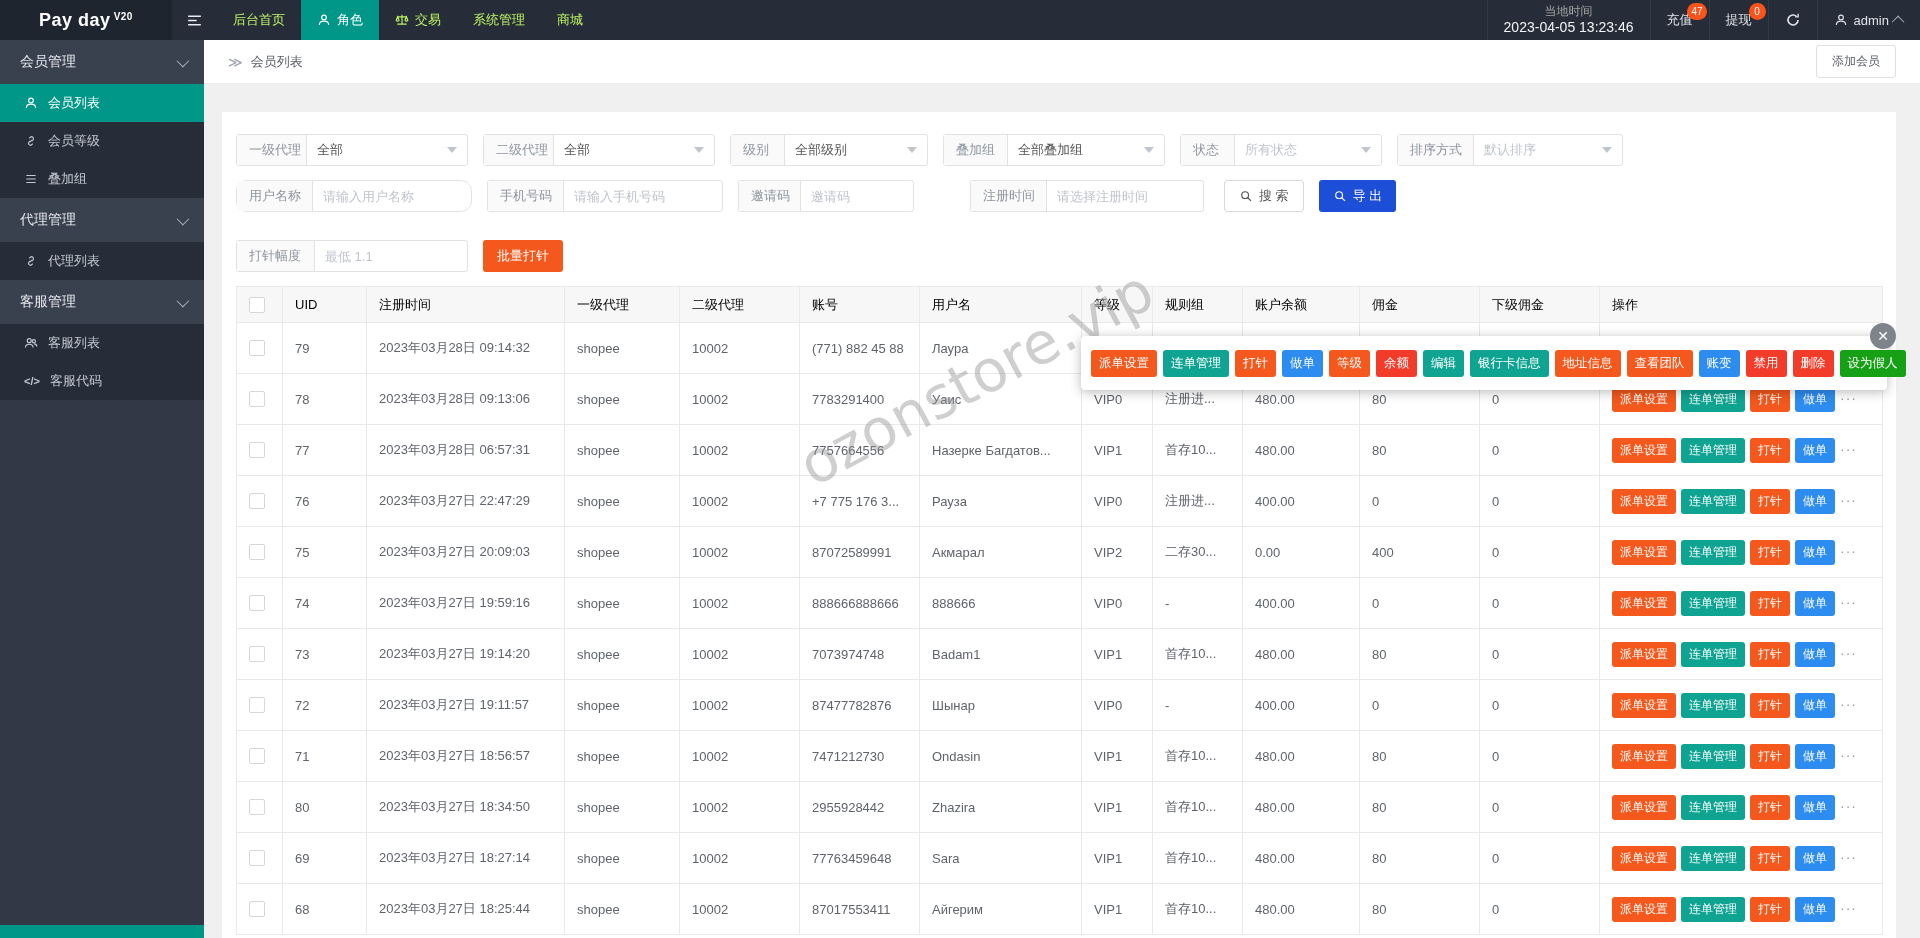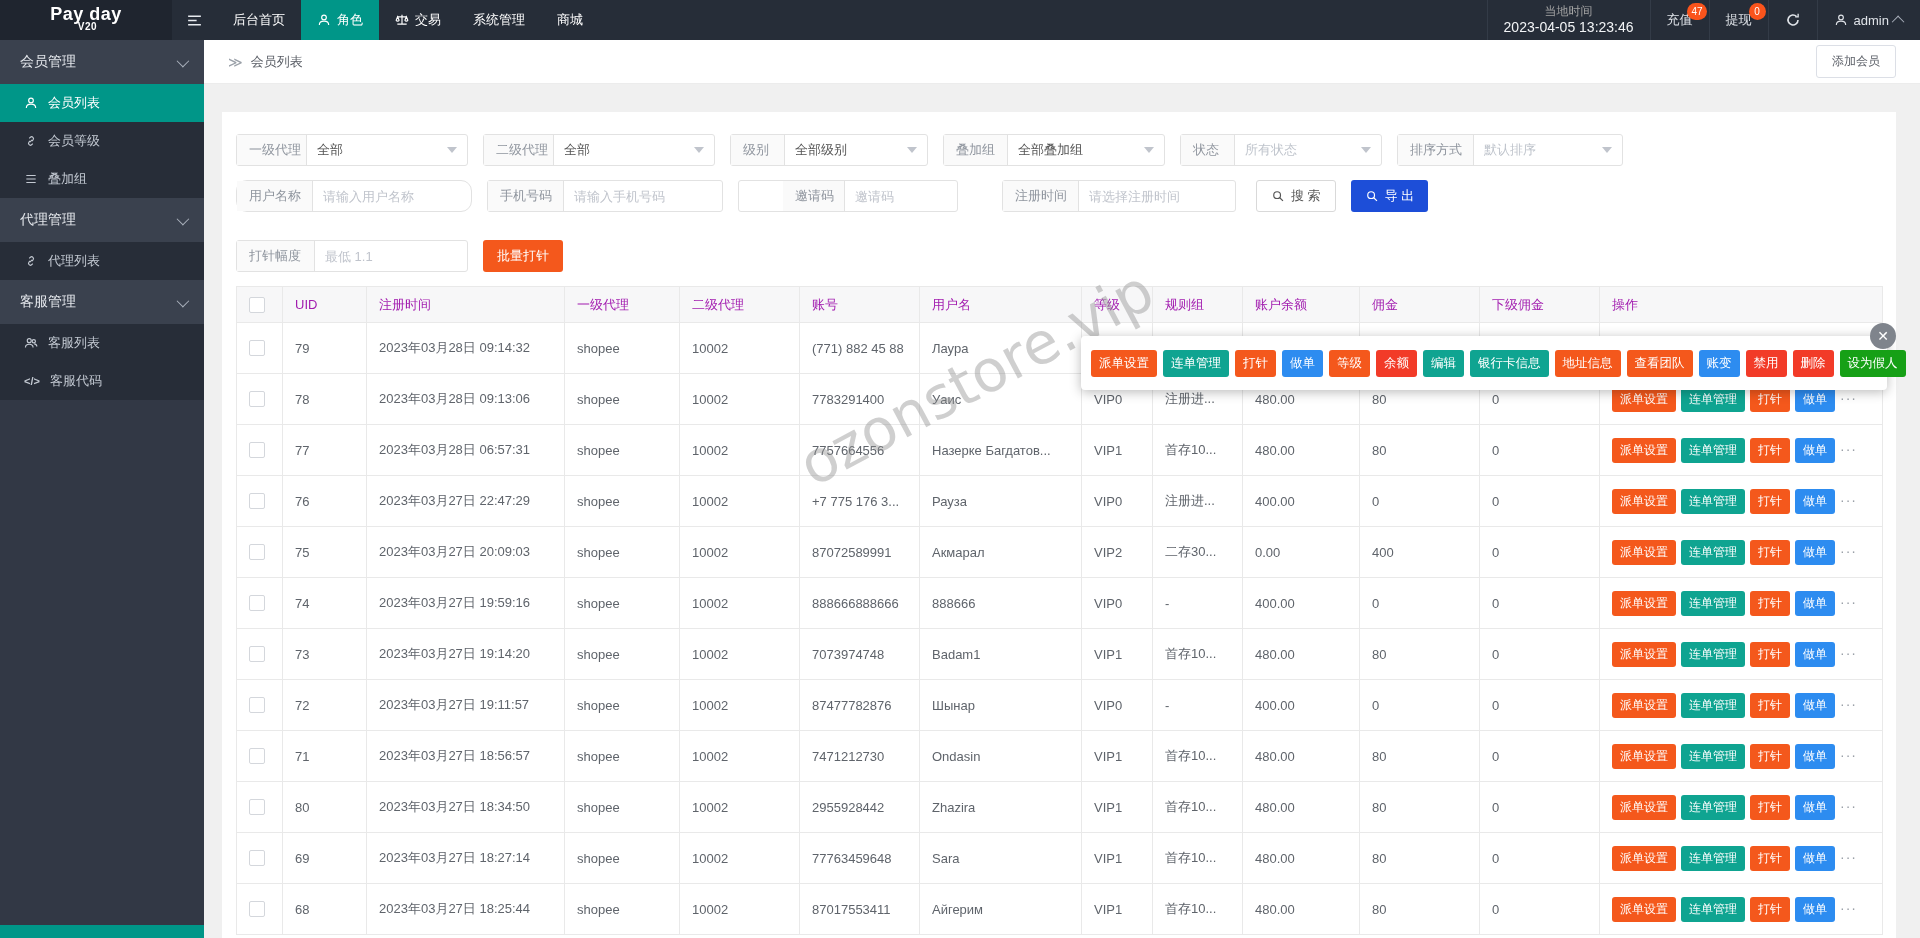--- a/index.html
+++ b/index.html
@@ -1,25 +1,25 @@
 <!DOCTYPE html>
 <html style="--theme: #009688;"><head>
 <meta charset="utf-8">
 <style>
   * { margin:0; padding:0; box-sizing:border-box; }
   html,body { width:1920px; height:938px; overflow:hidden; font-family:"Liberation Sans","DejaVu Sans",sans-serif; background:#f0f0f0; }
   :root { --theme:#009688; }
 
   
   .navbar { position:fixed; top:0; left:0; width:1920px; height:40px; background:#262d38; display:flex; align-items:stretch; z-index:50; color:#dfe3e8; }
-  .logo { width:172px; background:#1f252f; color:#fff; display:flex; align-items:center; justify-content:center; font-size:18px; font-weight:bold; letter-spacing:.5px;flex-direction:column; }
+  .logo { width:172px; background:#1f252f; color:#fff; display:flex; align-items:center; justify-content:center; font-size:18px; font-weight:bold; letter-spacing:.5px; }
   .logo sup { font-size:10px; font-weight:bold; margin-left:3px; transform:translateY(-4px); }
   .nav-left { display:flex; align-items:stretch; flex:1; }
   .nav-burger { display:flex; align-items:center; padding:0 14px; cursor:pointer; color:#e8ebef; }
-  .nav-item { display:flex; align-items:center; gap:6px; padding:0 16px; font-size:13px; cursor:pointer; color:#ffffff; }
+  .nav-item { display:flex; align-items:center; gap:6px; padding:0 16px; font-size:13px; cursor:pointer; color:#bef264; }
   .nav-item.active { background:var(--theme); color:#fff; }
   .nav-right { display:flex; align-items:stretch; }
   .nav-right > div { display:flex; align-items:center; padding:0 16px; border-left:1px solid #333b47; font-size:13px; position:relative; cursor:pointer; }
   .time-block { flex-direction:column; justify-content:center; cursor:default !important; }
   .time-block .tlabel { font-size:12px; color:#a3a3a3; line-height:15px; }
   .time-block .tval { font-size:14px; color:#f2f4f6; line-height:17px; }
   .badge { position:absolute; top:3px; right:2px; min-width:17px; height:17px; border-radius:9px; background:#fa541c; color:#fff; font-size:10px; display:flex; align-items:center; justify-content:center; padding:0 4px; }
   .admin-item { gap:6px; }
   svg.icon { display:block; }
 
@@ -50,21 +50,21 @@
   .caret { width:0; height:0; border-left:5px solid transparent; border-right:5px solid transparent; border-top:6px solid #c0c4cc; margin-left:10px; }
   .fgroup input { border:none; outline:none; padding:0 10px; font-size:13px; color:#555; font-family:inherit; background:transparent; }
   .fgroup input::placeholder { color:#c0c4cc; }
   .btn-search { display:flex; align-items:center; gap:6px; height:32px; padding:0 14px; background:#fff; border:1px solid #d9d9d9; border-radius:3px; font-size:13px; color:#555; cursor:pointer; font-family:inherit; }
   .btn-orange-lg { display:flex; align-items:center; gap:6px; height:32px; padding:0 14px; border:none; border-radius:3px; font-size:13px; color:#fff; cursor:pointer; font-family:inherit; }
 
   
   .table-wrap { position:relative; margin-top:6px; }
   table { border-collapse:collapse; table-layout:fixed; width:1646px; }
   th,td { border:1px solid #e9e9e9; font-size:13px; font-weight:normal; color:#5f646b; text-align:left; padding:0 12px; overflow:hidden; white-space:nowrap; text-overflow:ellipsis; }
-  th { background:#f7f7f8; height:36px; color:#a21caf; }
+  th { background:#f7f7f8; height:36px; color:#000000; }
   td { height:51px; background:#fff; }
   .cb { width:16px; height:16px; border:1px solid #d4d7dc; border-radius:2px; background:#fff; display:inline-block; vertical-align:middle; cursor:pointer; }
   .act-btn { display:inline-block; color:#fff; font-size:12px; padding:4px 8px; border-radius:3px; margin-right:5px; cursor:pointer; border:none; font-family:inherit; white-space:nowrap; }
   .more-dots { color:#9aa0a8; font-size:14px; letter-spacing:1px; cursor:pointer; }
 
   
   .popup { position:absolute; top:50px; left:845px; width:806px; height:54px; background:#fff; border-radius:4px; box-shadow:0 2px 12px rgba(0,0,0,.28); display:flex; align-items:center; padding:0 10px; z-index:10; }
   .popup .act-btn { margin-right:6px; font-size:12.5px; padding:5px 8px; }
   .popup-close { position:absolute; top:-13px; right:-9px; width:26px; height:26px; border-radius:50%; background:#7f848c; color:#fff; border:none; font-size:14px; line-height:26px; text-align:center; cursor:pointer; padding:0; }
 
@@ -270,21 +270,21 @@
       </div>
     <div class="filter-row" id="filter-row-2">
         <div class="fgroup" style="margin-right: 0px; border-radius: 11px;">
           <span class="flabel" style="width: 76px;">用户名称</span>
           <input placeholder="请输入用户名称" style="width: 158px;">
         </div>
         <div class="fgroup" style="margin-right: 0px;">
           <span class="flabel" style="width: 76px;">手机号码</span>
           <input placeholder="请输入手机号码" style="width: 158px;">
         </div>
-        <div class="fgroup" style="margin-right: 29px; padding-left: 44px;">
+        <div class="fgroup" style="margin-right: 41px;">
           <span class="flabel" style="width: 62px;">邀请码</span>
           <input placeholder="邀请码" style="width: 112px;">
         </div>
         <div class="fgroup" style="margin-right: 5px;">
           <span class="flabel" style="width: 76px;">注册时间</span>
           <input placeholder="请选择注册时间" style="width: 156px;">
         </div>
         <button class="btn-search">
           <svg viewBox="0 0 24 24" width="14" height="14" fill="none" stroke="currentColor" stroke-width="2" class="icon">
             <circle cx="10.5" cy="10.5" r="5.8"></circle>

